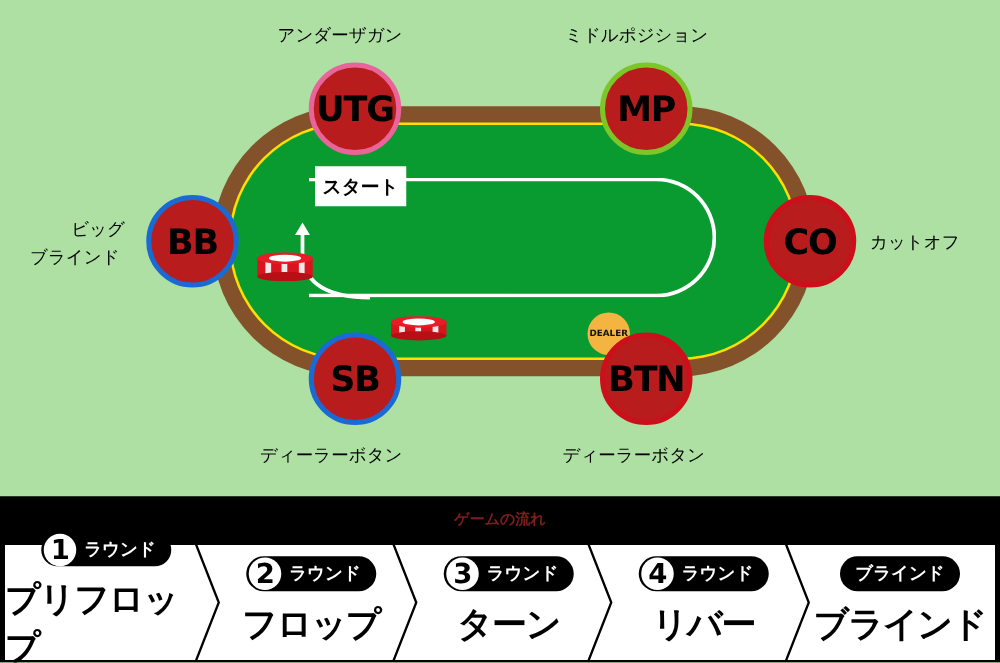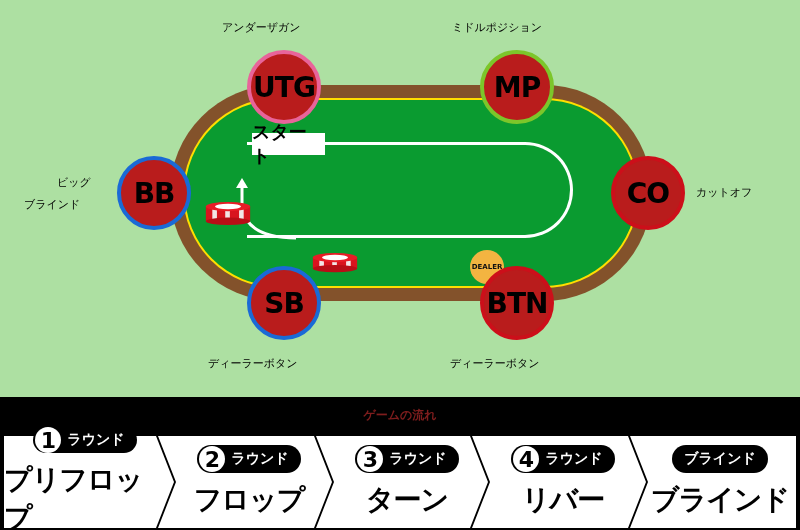--- a/index.html
+++ b/index.html
@@ -2,23 +2,23 @@
 <html><head>
   <meta charset="utf-8">
   <style>
     html, body { margin: 0; padding: 0; }
     body { width: 800px; height: 530px; overflow: hidden; background: #ade0a2; position: relative; font-family: "DejaVu Sans", "Liberation Sans", sans-serif; }
     .abs { position: absolute; }
     .table-outer { left: 170px; top: 85px; width: 482px; height: 216px; background: #83522b; border-radius: 108px; }
     .table-yellow { left: 183px; top: 98px; width: 456px; height: 190px; background: #ffde00; border-radius: 95px; }
     .table-felt { left: 185px; top: 100px; width: 452px; height: 186px; background: #0a9b30; border-radius: 93px; }
     .track { left: 247px; top: 142px; width: 326px; height: 96px; border: 3px solid #ffffff; border-left: none; border-radius: 0 48px 48px 0; box-sizing: border-box; }
-    .start-label { left: 252px; top: 133px; width: 73px; height: 22px; background: #fff; color: #000; font-size: 18px; font-weight: bold; display: flex; align-items: center; justify-content: center; }
+    .start-label { left: 252px; top: 133px; width: 73px; height: 32px; background: #fff; color: #000; font-size: 15px; font-weight: bold; display: flex; align-items: center; justify-content: center; }
     .seat { width: 74px; height: 74px; border-radius: 50%; background: #b91c1c; box-sizing: border-box; border: 4px solid; display: flex; align-items: center; justify-content: center; font-family: "DejaVu Sans", sans-serif; font-weight: bold; font-size: 28px; color: #000; letter-spacing: -1px; }
-    .seat-label { font-size: 11px; color: #000; white-space: nowrap; }
+    .seat-label { font-size: 14px; color: #000; white-space: nowrap; }
     .chip { width: 50px; height: 24px; }
     .dealer { left: 470px; top: 250px; width: 34px; height: 34px; border-radius: 50%; background: #f3b441; color: #111; font-size: 7px; font-weight: bold; display: flex; align-items: center; justify-content: center; }
     .flow { left: 0; top: 397px; width: 800px; height: 133px; background: #000; }
     .flow-title { left: 0; top: 397px; width: 800px; height: 36px; color: #7f1d1d; font-size: 12px; font-weight: bold; display: flex; align-items: center; justify-content: center; }
     .steps { left: 4px; top: 436px; width: 792px; height: 92px; }
     .step { position: absolute; top: 0; height: 92px; display: flex; flex-direction: column; align-items: center; justify-content: center; }
     .pill { background: #000; color: #fff; border-radius: 14px; height: 28px; display: flex; align-items: center; padding: 0 12px 0 2px; font-size: 14px; font-weight: bold; gap: 6px; }
     .pill .num { width: 26px; height: 26px; border-radius: 50%; display: flex; align-items: center; justify-content: center; font-size: 22px; font-weight: bold; }
     .pill.plain { padding: 0 12px; }
     .step-name { font-size: 28px; font-weight: bold; color: #000; margin-top: 8px; letter-spacing: -1px; }

